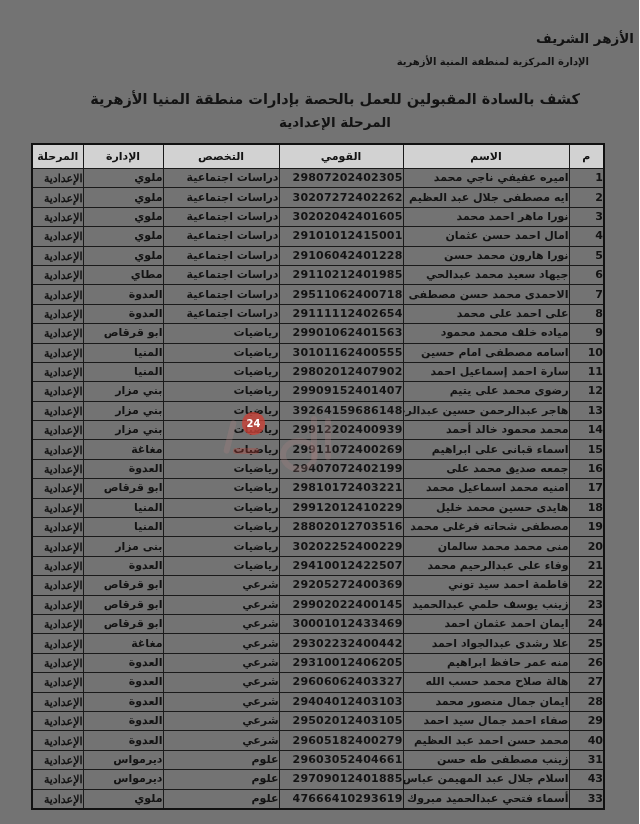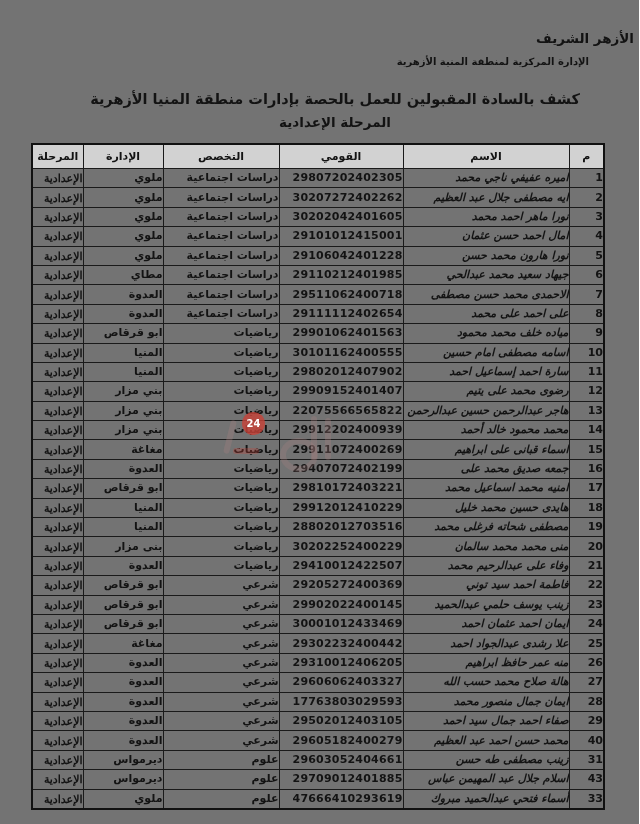--- a/index.html
+++ b/index.html
@@ -16,21 +16,21 @@
   .title-line1{font-size:14.5px;font-weight:700;line-height:23px;}
   .title-line2{font-size:13.5px;font-weight:700;line-height:22px;}
 
   
   table.roster{position:absolute;top:143px;left:31px;width:572px;border-collapse:collapse;table-layout:fixed;direction:rtl;}
   table.roster th,table.roster td{border:1px solid #1a1a1a;overflow:hidden;white-space:nowrap;padding:0;}
   table.roster thead th{background:#d2d2d2;height:23px;font-size:11px;font-weight:700;text-align:center;}
   table.roster tbody td{height:18.4px;font-size:11px;font-weight:700;text-align:right;line-height:18px;}
   table.roster{border:2px solid #111;}
   td.col0{text-align:center;font-size:11.5px;font-weight:700;}
-  td.col1{padding-right:4px;font-style:italic;}
+  td.col1{padding-right:4px;}
   td.col2{padding-right:7px;font-size:12.3px;letter-spacing:0.2px;font-weight:700;}
   td.col3{padding-right:9px;}
   td.col4{padding-right:9px;}
   td.col5{padding-right:2px;font-family:Liberation Serif, serif;}
 
   
   .watermark{position:absolute;left:225px;top:400px;width:130px;height:70px;pointer-events:none;z-index:5;}
   .wm-badge{position:absolute;left:17px;top:12px;width:23px;height:23px;border-radius:50%;
             background:rgba(198,66,56,0.82);color:#fff;font-size:10px;font-weight:700;
             display:flex;align-items:center;justify-content:center;}
@@ -168,21 +168,21 @@
           <td class="col0">12</td>
           <td class="col1">رضوى محمد على يتيم</td>
           <td class="col2">29909152401407</td>
           <td class="col3">رياضيات</td>
           <td class="col4">بني مزار</td>
           <td class="col5">الإعدادية</td>
         </tr>
         <tr>
           <td class="col0">13</td>
           <td class="col1">هاجر عبدالرحمن حسين عبدالرحمن</td>
-          <td class="col2">22075566565822</td>
+          <td class="col2">39264159686148</td>
           <td class="col3">رياضيات</td>
           <td class="col4">بني مزار</td>
           <td class="col5">الإعدادية</td>
         </tr>
         <tr>
           <td class="col0">14</td>
           <td class="col1">محمد محمود خالد أحمد</td>
           <td class="col2">29912202400939</td>
           <td class="col3">رياضيات</td>
           <td class="col4">بني مزار</td>
@@ -288,21 +288,21 @@
           <td class="col0">27</td>
           <td class="col1">هالة صلاح محمد حسب الله</td>
           <td class="col2">29606062403327</td>
           <td class="col3">شرعي</td>
           <td class="col4">العدوة</td>
           <td class="col5">الإعدادية</td>
         </tr>
         <tr>
           <td class="col0">28</td>
           <td class="col1">ايمان جمال منصور محمد</td>
-          <td class="col2">17763803029593</td>
+          <td class="col2">29404012403103</td>
           <td class="col3">شرعي</td>
           <td class="col4">العدوة</td>
           <td class="col5">الإعدادية</td>
         </tr>
         <tr>
           <td class="col0">29</td>
           <td class="col1">صفاء احمد جمال سيد احمد</td>
           <td class="col2">29502012403105</td>
           <td class="col3">شرعي</td>
           <td class="col4">العدوة</td>

